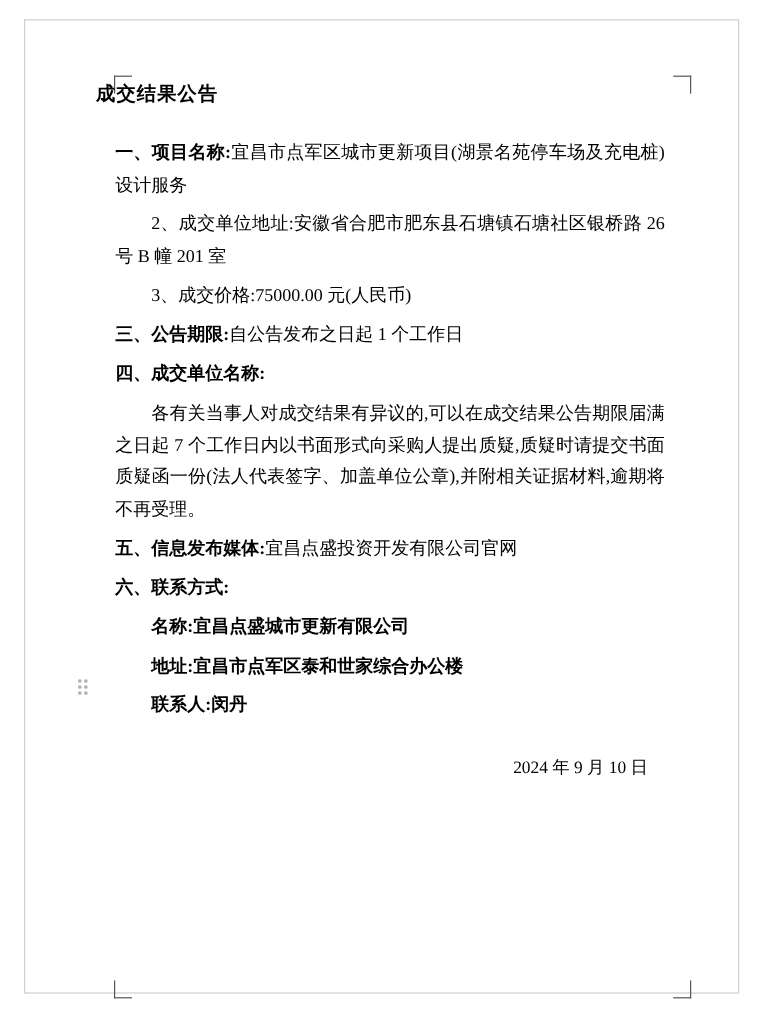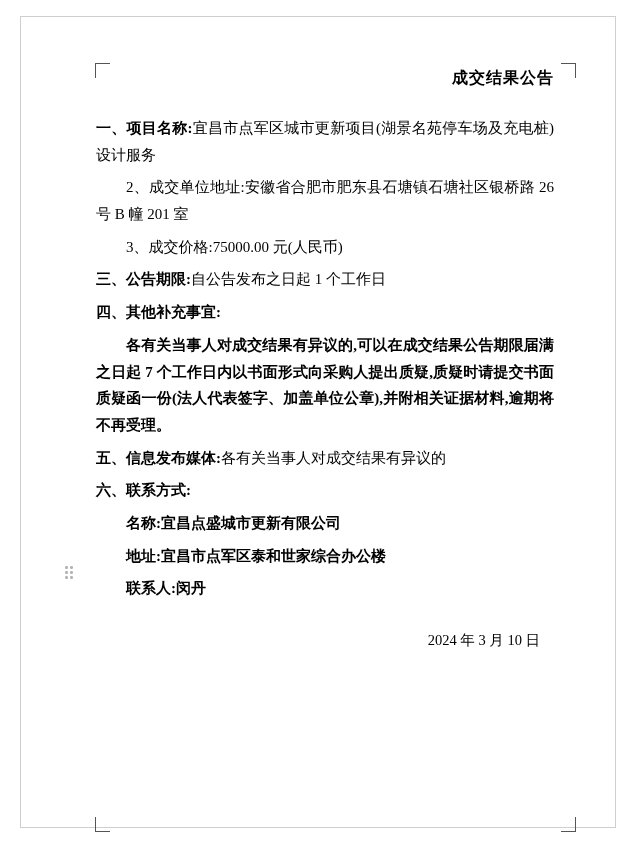--- a/index.html
+++ b/index.html
@@ -36,21 +36,21 @@
   .crop.bl { left: 74px; top: 800px; border-left: 1px solid #555; border-bottom: 1px solid #555; }
   .crop.br { left: 540px; top: 800px; border-right: 1px solid #555; border-bottom: 1px solid #555; }
 
   .content {
     position: absolute;
     left: 80px;
     top: 68px;
     width: 474px;
   }
   .doc-title {
-    text-align: right;
+    text-align: left;
     font-weight: bold;
     font-size: 16px;
     letter-spacing: 1px;
     margin: 0 0 26px 0;
   }
   p {
     margin: 0 0 6px 0;
     font-size: 15px;
     line-height: 1.78;
     text-align: justify;
@@ -64,21 +64,21 @@
     font-weight: normal;
   }
   .lvl2 {
     padding-left: 16px;
     text-indent: 30px;
     font-weight: normal;
   }
   .body-para {
     padding-left: 16px;
     text-indent: 30px;
-    font-weight: bold;
+    font-weight: normal;
   }
   .contact-line {
     padding-left: 16px;
     text-indent: 30px;
     font-weight: bold;
   }
   .date-line {
     margin-top: 26px;
     text-align: right;
     padding-right: 14px;
@@ -131,27 +131,27 @@
     <span>一、项目名称:</span><span class="normal">宜昌市点军区城市更新项目(湖景名苑停车场及充电桩)设计服务</span>
   </p>
 
   <p class="lvl2">2、成交单位地址:安徽省合肥市肥东县石塘镇石塘社区银桥路 26 号 B 幢 201 室</p>
   <p class="lvl2">3、成交价格:75000.00 元(人民币)</p>
 
   <p class="lvl1">
     <span>三、公告期限:</span><span class="normal">自公告发布之日起 1 个工作日</span>
   </p>
 
-  <p class="lvl1">四、其他补充事宜:</p>
+  <p class="lvl1">四、成交单位名称:</p>
   <p class="body-para">各有关当事人对成交结果有异议的,可以在成交结果公告期限届满之日起 7 个工作日内以书面形式向采购人提出质疑,质疑时请提交书面质疑函一份(法人代表签字、加盖单位公章),并附相关证据材料,逾期将不再受理。</p>
 
   <p class="lvl1">
-    <span>五、信息发布媒体:</span><span class="normal">各有关当事人对成交结果有异议的</span>
+    <span>五、信息发布媒体:</span><span class="normal">宜昌点盛投资开发有限公司官网</span>
   </p>
 
   <p class="lvl1">六、联系方式:</p>
   <p class="contact-line">名称:宜昌点盛城市更新有限公司</p>
   <p class="contact-line">地址:宜昌市点军区泰和世家综合办公楼</p>
   <p class="contact-line">联系人:闵丹</p>
 
-  <p class="date-line">2024 年 3 月 10 日</p>
+  <p class="date-line">2024 年 9 月 10 日</p>
 
 </div>
 
 </body></html>

